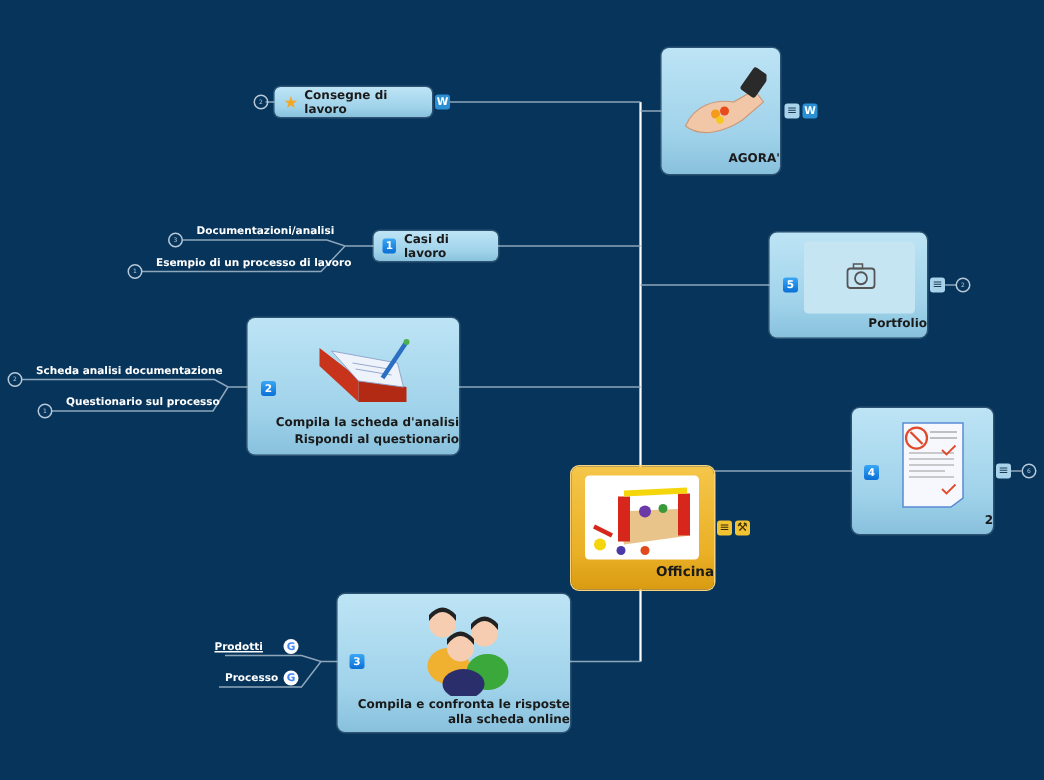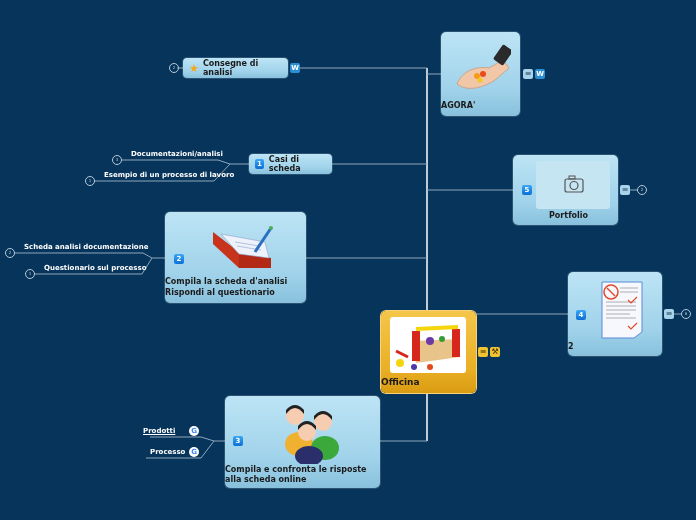--- a/index.html
+++ b/index.html
@@ -15,21 +15,21 @@
     background: linear-gradient(#bde4f5 0%, #9fd2ea 70%, #88c0dc 100%);
     box-shadow: 0 0 0 1px rgba(255,255,255,0.15);
     color: #1a1a1a; font-weight: bold; font-size: 8px;
   }
   .node.small { border-radius: 4px; display: flex; align-items: center; padding: 0 6px; }
   .node.central {
     background: linear-gradient(#f5c64a 0%, #eab026 70%, #d99b12 100%);
     box-shadow: 0 0 0 1px #f7d27a;
     padding-left: 12px;
   }
-  .node .label { position: absolute; left: 0; right: 0; text-align: left; line-height: 9px; }
+  .node .label { position: absolute; left: 0; right: 0; text-align: right; line-height: 9px; }
   .num {
     position: absolute; width: 10px; height: 10px; border-radius: 2px;
     background: linear-gradient(#3aa7f5, #0a6fd6); color: #fff;
     font-size: 7px; font-weight: bold; text-align: center; line-height: 10px;
   }
   .num.inline { position: static; margin-right: 5px; }
   .sub {
     position: absolute; color: #ffffff; font-size: 7px; font-weight: bold; white-space: nowrap;
   }
   .count {
@@ -81,41 +81,41 @@
     <path d="M214,441 L201,458 L146,458"></path>
 
     <line x1="177" y1="68" x2="183" y2="68"></line>
     <line x1="625" y1="190" x2="638" y2="190"></line>
     <line x1="668" y1="314" x2="681" y2="314"></line>
   </g>
 </svg>
 
 <div class="node small" style="left:183px;top:58px;width:105px;height:20px;">
   <span style="color:#f5a623;font-size:11px;margin-right:4px;">★</span>
-  <span>Consegne di analisi</span>
+  <span>Consegne di lavoro</span>
 </div>
 <div class="count" style="left:169px;top:63px;">2</div>
 <div class="ico-wp" style="left:290px;top:63px;">W</div>
 
 <div class="node" style="left:441px;top:32px;width:79px;height:84px;">
   <svg class="img" style="left:12px;top:8px;" width="58" height="55" viewBox="0 0 58 55">
     <path d="M4,44 C10,30 24,26 36,28 L50,20 L56,28 L42,40 C30,48 14,52 4,44 Z" fill="#f1c7a8" stroke="#c99a7a" stroke-width="0.8"></path>
     <rect x="44" y="6" width="12" height="18" rx="2" transform="rotate(35 50 15)" fill="#2a2a2a"></rect>
     <circle cx="24" cy="36" r="3" fill="#f59b1c"></circle>
       <circle cx="30" cy="34" r="3" fill="#e84b1c"></circle>
       <circle cx="27" cy="40" r="2.5" fill="#f5c81c"></circle>
   </svg>
   <div class="label" style="bottom:6px;">AGORA'</div>
 </div>
 <div class="ico-note" style="left:523px;top:69px;">≡</div>
 <div class="ico-wp" style="left:535px;top:69px;">W</div>
 
 <div class="node small" style="left:249px;top:154px;width:83px;height:20px;">
   <span class="num inline">1</span>
-  <span>Casi di scheda</span>
+  <span>Casi di lavoro</span>
 </div>
 <div class="sub" style="left:131px;top:150px;">Documentazioni/analisi</div>
 <div class="count" style="left:112px;top:155px;">3</div>
 <div class="sub" style="left:104px;top:171px;text-align:right;">Esempio di un processo di lavoro</div>
 <div class="count" style="left:85px;top:176px;">1</div>
 
 <div class="node" style="left:513px;top:155px;width:105px;height:70px;">
   <div class="img" style="left:23px;top:6px;width:74px;height:48px;background:#c6e5f3;border-radius:3px;">
     <svg width="74" height="48" viewBox="0 0 74 48">
       <rect x="29" y="18" width="18" height="13" rx="2" fill="none" stroke="#555" stroke-width="1.2"></rect>

